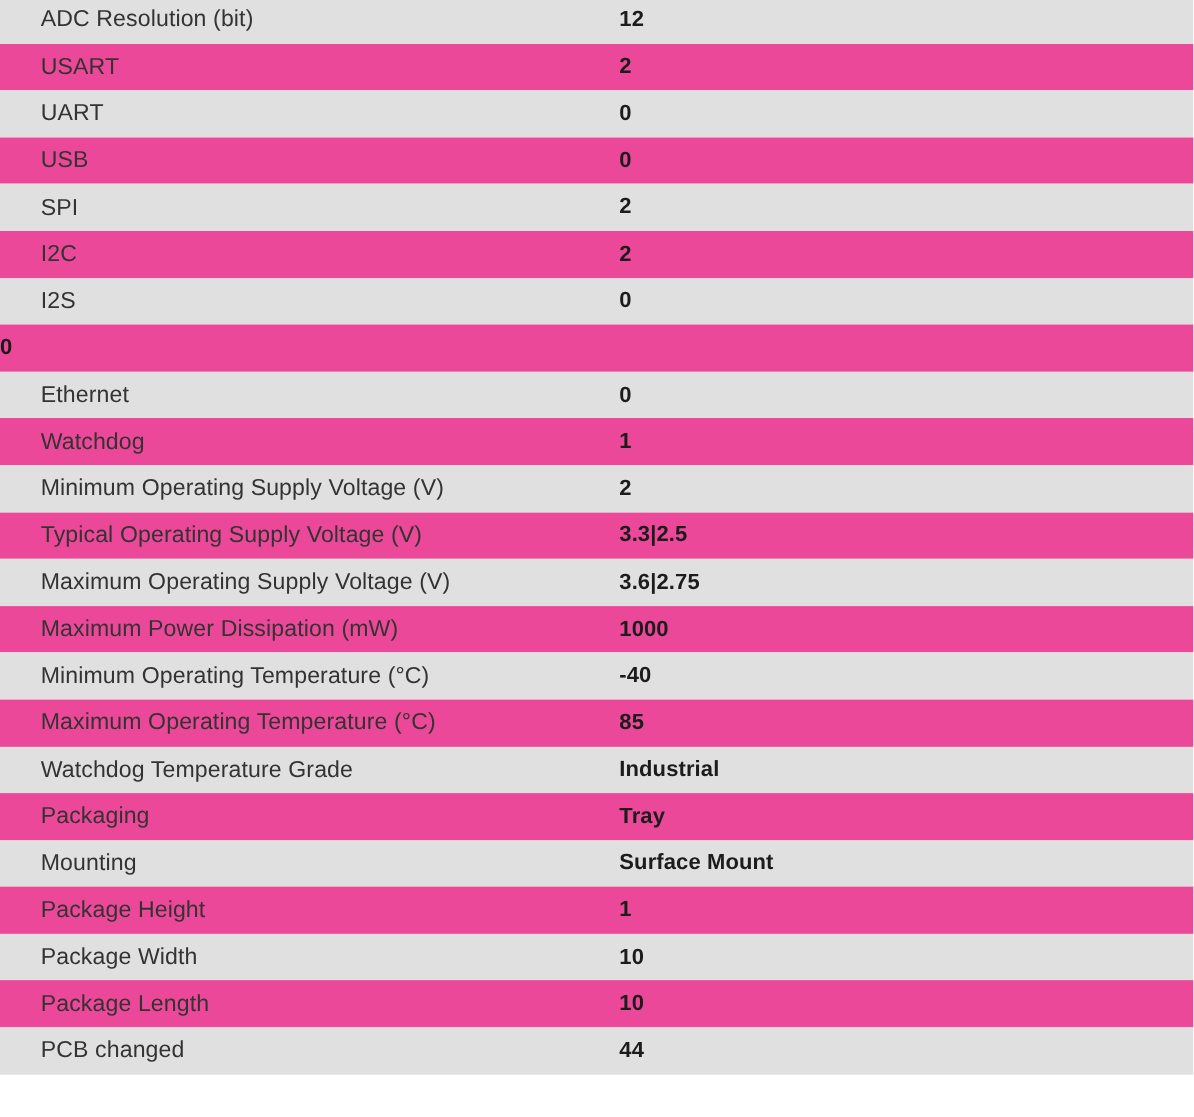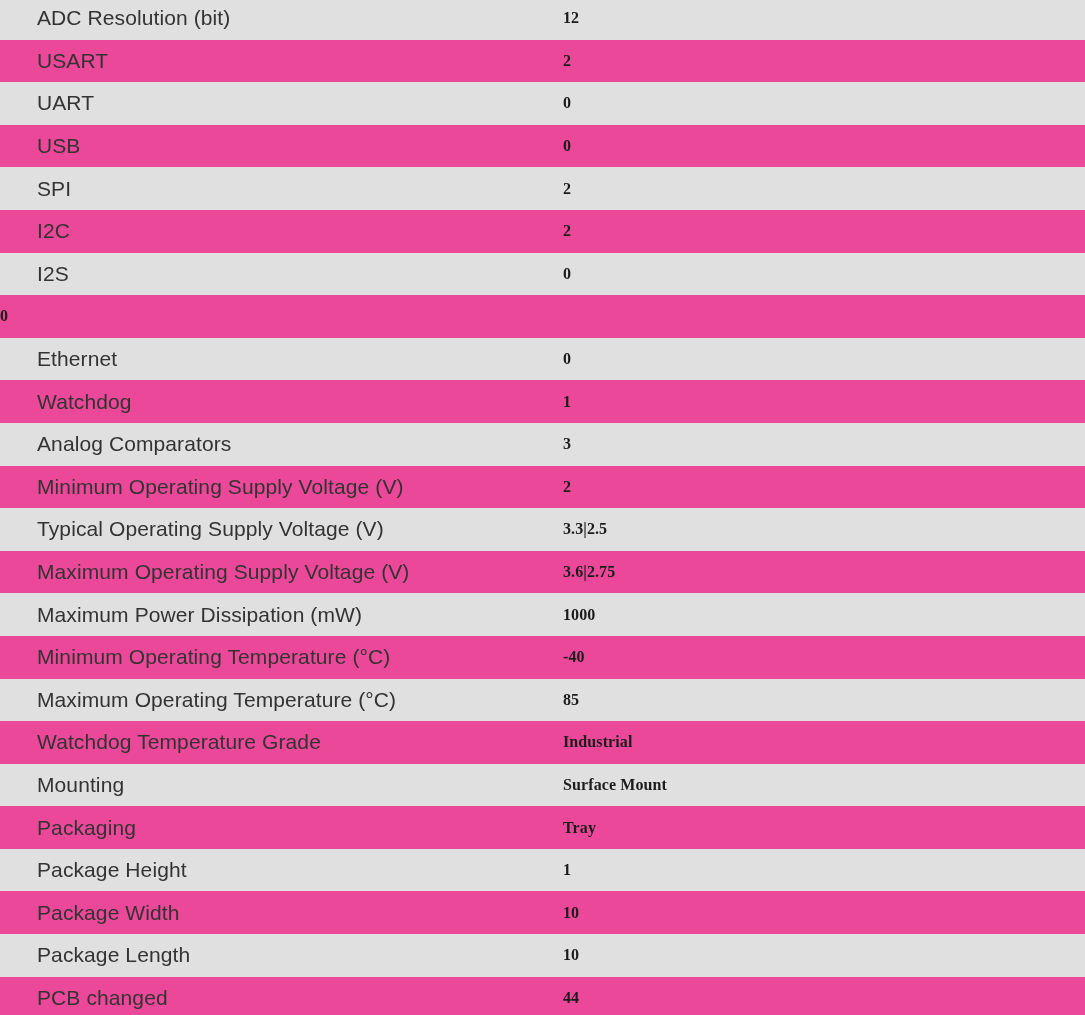--- a/index.html
+++ b/index.html
@@ -27,26 +27,25 @@
   }
   .spec-label {
     padding-left: 37px;
     font-size: 21px;
     font-weight: 400;
     color: #333333;
     letter-spacing: 0.1px;
     white-space: nowrap;
   }
   .spec-value {
-    font-size: 16px;
+    font-size: 20px;
     font-weight: 700;
     color: #1c1c1c;
     letter-spacing: 0.1px;
     white-space: nowrap;
-    font-family: Liberation Serif, serif;
   }
 </style>
 </head>
 <body>
 
 <div class="spec-table">
   <div class="spec-row">
     <span class="spec-label">ADC Resolution (bit)</span>
     <span class="spec-value">12</span>
   </div>
@@ -79,24 +78,20 @@
   </div>
   <div class="spec-row">
     <span class="spec-label">Ethernet</span>
     <span class="spec-value">0</span>
   </div>
   <div class="spec-row">
     <span class="spec-label">Watchdog</span>
     <span class="spec-value">1</span>
   </div>
   <div class="spec-row">
-    <span class="spec-label">Analog Comparators</span>
-    <span class="spec-value">3</span>
-  </div>
-  <div class="spec-row">
     <span class="spec-label">Minimum Operating Supply Voltage (V)</span>
     <span class="spec-value">2</span>
   </div>
   <div class="spec-row">
     <span class="spec-label">Typical Operating Supply Voltage (V)</span>
     <span class="spec-value">3.3|2.5</span>
   </div>
   <div class="spec-row">
     <span class="spec-label">Maximum Operating Supply Voltage (V)</span>
     <span class="spec-value">3.6|2.75</span>
@@ -111,26 +106,26 @@
   </div>
   <div class="spec-row">
     <span class="spec-label">Maximum Operating Temperature (°C)</span>
     <span class="spec-value">85</span>
   </div>
   <div class="spec-row">
     <span class="spec-label">Watchdog Temperature Grade</span>
     <span class="spec-value">Industrial</span>
   </div>
   <div class="spec-row">
+    <span class="spec-label">Packaging</span>
+    <span class="spec-value">Tray</span>
+  </div>
+  <div class="spec-row">
     <span class="spec-label">Mounting</span>
     <span class="spec-value">Surface Mount</span>
-  </div>
-  <div class="spec-row">
-    <span class="spec-label">Packaging</span>
-    <span class="spec-value">Tray</span>
   </div>
   <div class="spec-row">
     <span class="spec-label">Package Height</span>
     <span class="spec-value">1</span>
   </div>
   <div class="spec-row">
     <span class="spec-label">Package Width</span>
     <span class="spec-value">10</span>
   </div>
   <div class="spec-row">

